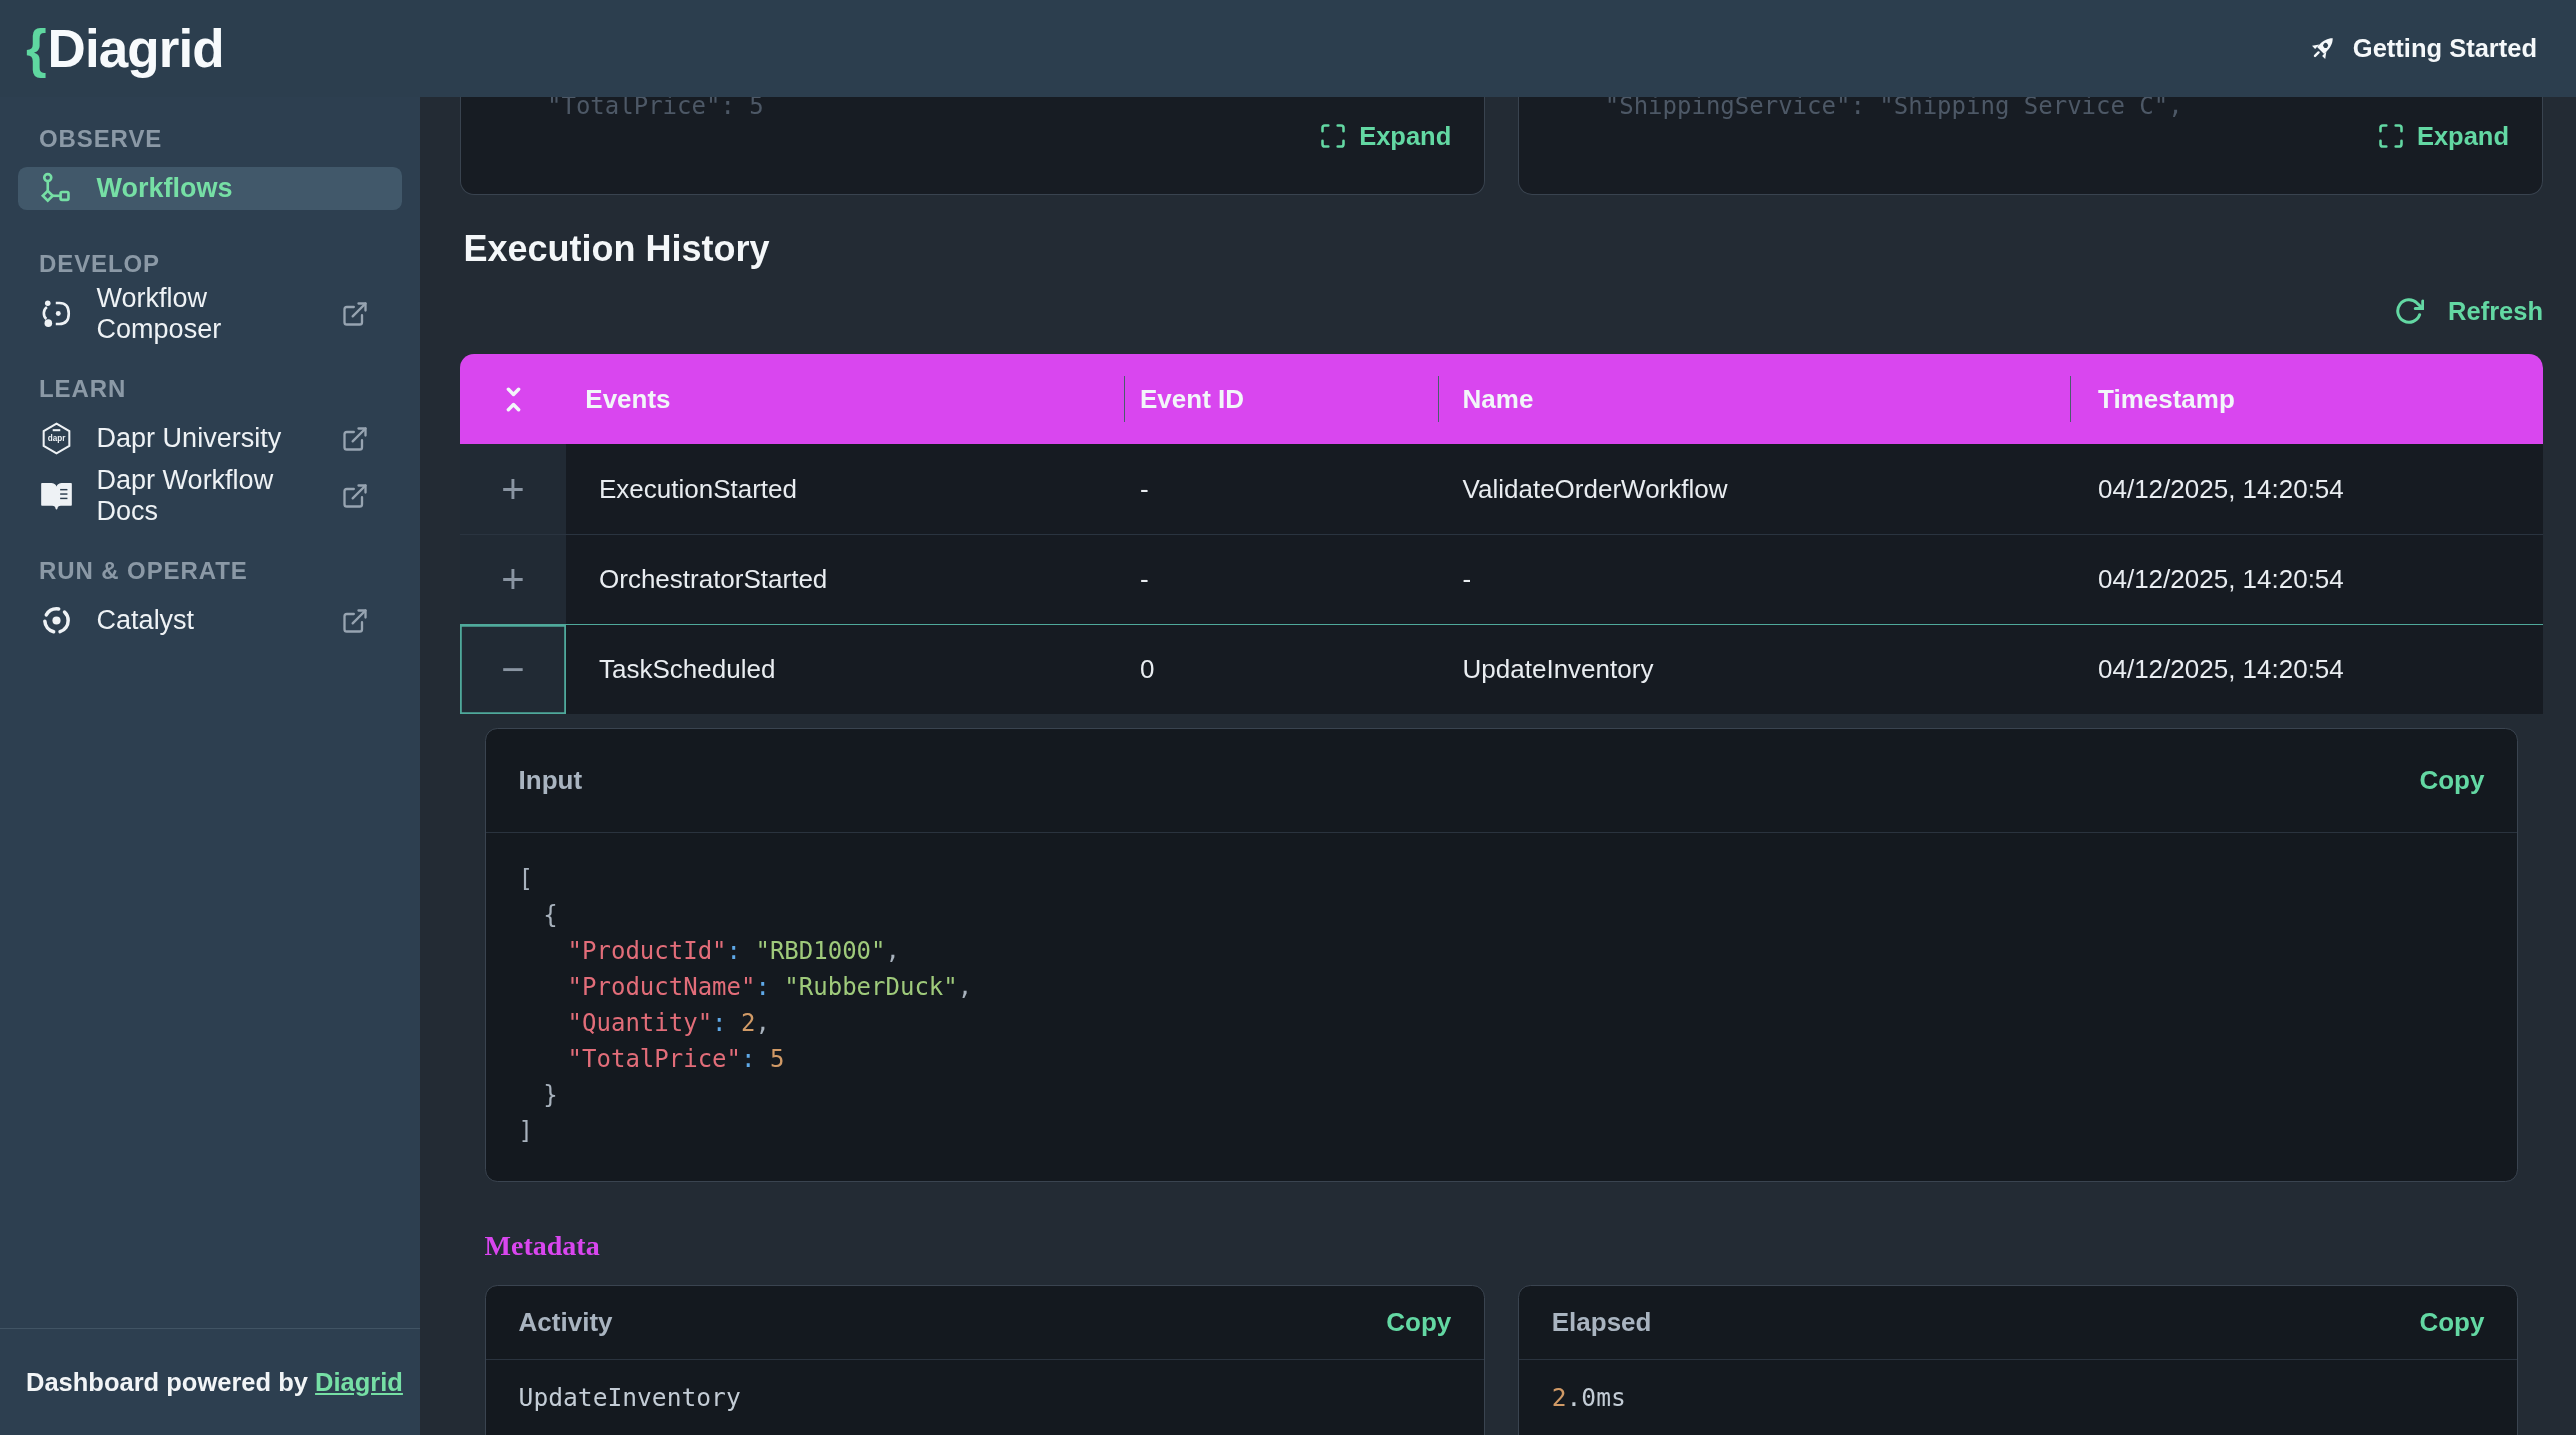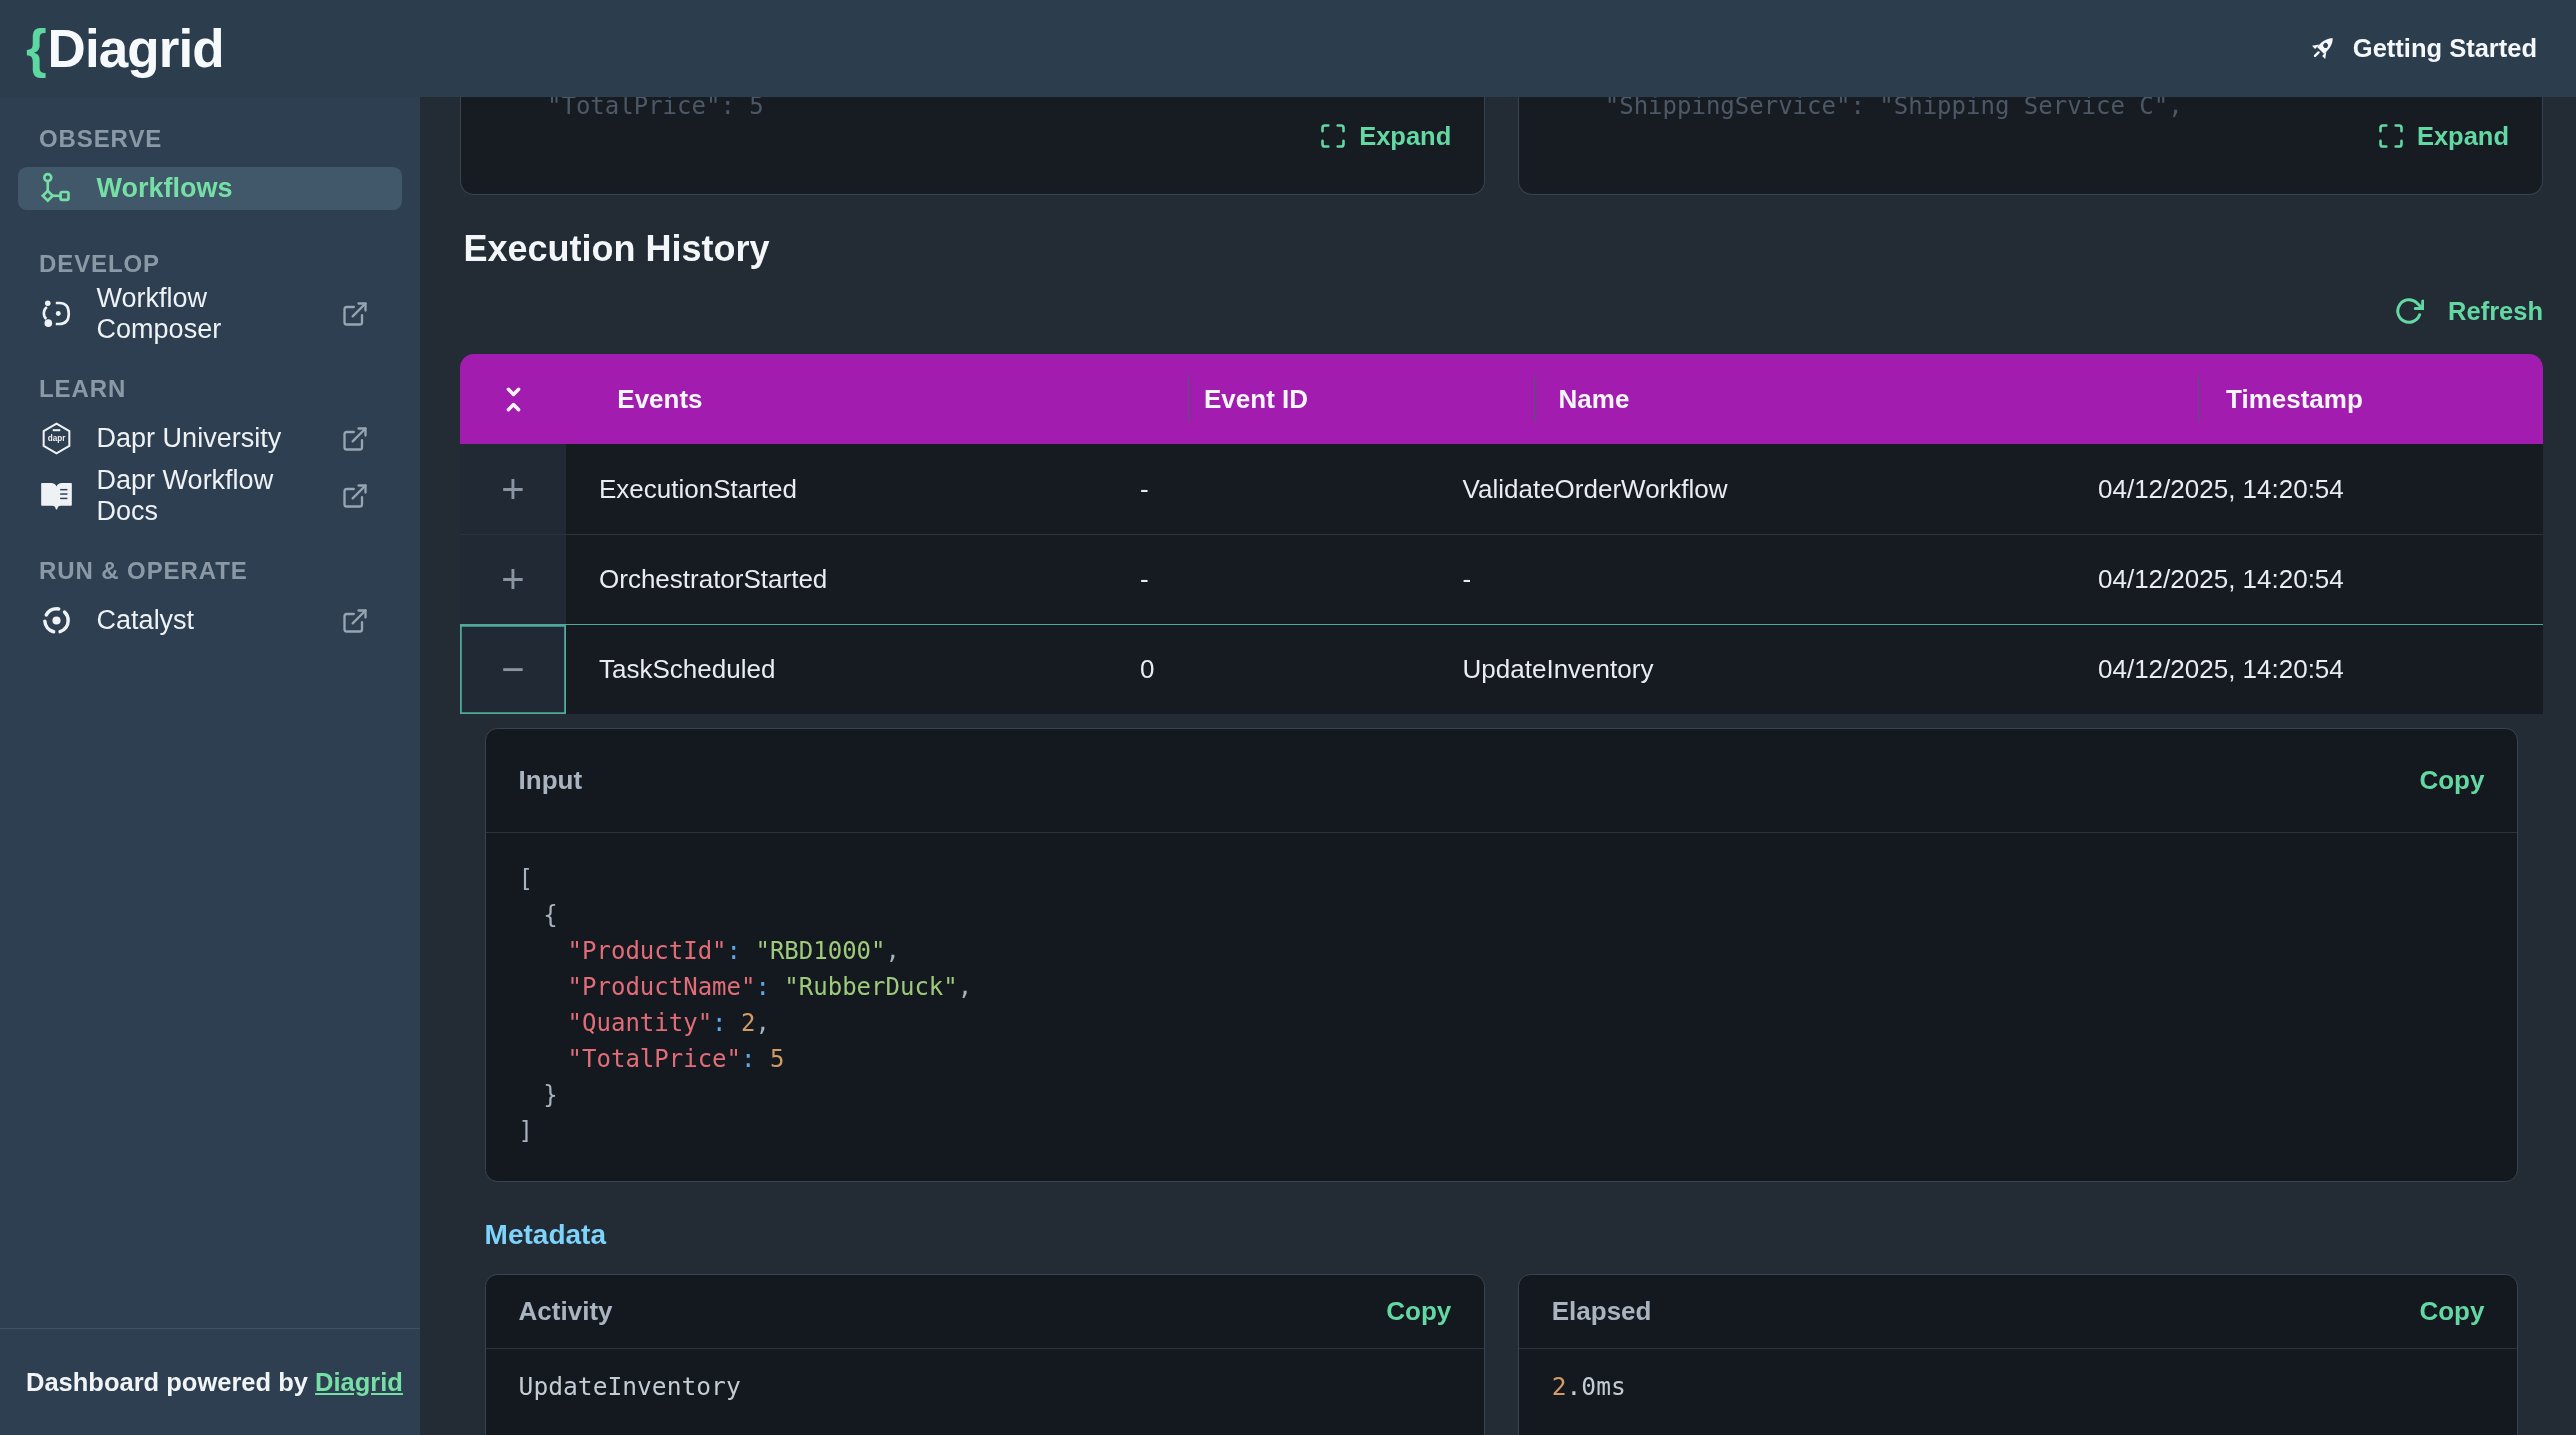--- a/index.html
+++ b/index.html
@@ -40,21 +40,21 @@
     color:#63d8a3; font-weight:700; font-size:25.5px; cursor:pointer; }
 
   .page-title { margin:33px 0 0 3.5px; font-size:36px; font-weight:700; color:#f4f7f9; }
 
   .refresh-row { display:flex; justify-content:flex-end; margin-top:26px; }
   .refresh-btn { display:flex; align-items:center; gap:24px; color:#63d8a3; font-weight:700; font-size:25.5px; cursor:pointer; }
 
   
   .ev-table { margin-top:28px; }
   .t-header { display:grid; grid-template-columns:106px 558px 314px 632px 1fr; height:90px;
-    background:#a21caf; border-radius:14px 14px 0 0; align-items:center;gap:32px; }
+    background:#d946ef; border-radius:14px 14px 0 0; align-items:center; }
   .th { position:relative; font-weight:700; font-size:26px; color:#f2f6f9; height:100%; display:flex; align-items:center; }
   .th.c-events { padding-left:19.3px; }
   .th.c-eventid { padding-left:16px; }
   .th.c-name { padding-left:24.6px; }
   .th.c-timestamp { padding-left:28px; }
   .th.divided::before { content:""; position:absolute; left:0; top:24%; height:52%; width:0.9px; background:#4b5c6d; }
   .th-expander { display:flex; align-items:center; justify-content:center; cursor:pointer; }
 
   .t-row { display:grid; grid-template-columns:106px 558px 314px 632px 1fr; height:90px; background:#161b22; align-items:center; }
   .t-row + .t-row { border-top:0.9px solid #2a3440; }
@@ -78,21 +78,21 @@
   .code-body { padding:28px 33px 32px; font-family:"DejaVu Sans Mono", monospace; font-size:24px; line-height:36px; }
   .code-line { white-space:pre; }
   .lvl1 { padding-left:24.6px; }
   .lvl2 { padding-left:49px; }
   .j-punc { color:#a8b2bd; }
   .j-key { color:#e26d79; }
   .j-colon { color:#5fa9e8; }
   .j-str { color:#9fca7b; }
   .j-num { color:#d19a66; }
 
-  .metadata-title { margin:37px 0 0; font-size:28px; font-weight:700; color:#7dd3fc; }
+  .metadata-title { margin:48px 0 0; font-size:28px; font-weight:700; color:#d946ef;font-family:Liberation Serif, serif; }
   .meta-row { display:flex; gap:32.5px; margin-top:23px; }
   .meta-card { flex:1; background:#14191f; border:0.9px solid #3a4450; border-radius:12.3px; overflow:hidden; height:184px; }
   .meta-card .panel-head { height:74px; border-bottom:0.9px solid #2a333e; }
   .meta-body { padding:23px 33px; font-family:"DejaVu Sans Mono", monospace; font-size:24.6px; color:#c3ccd5; }
   .elapsed-num { color:#d19a66; }
 
   svg { display:block; }
 </style>
 </head>
 <body>

